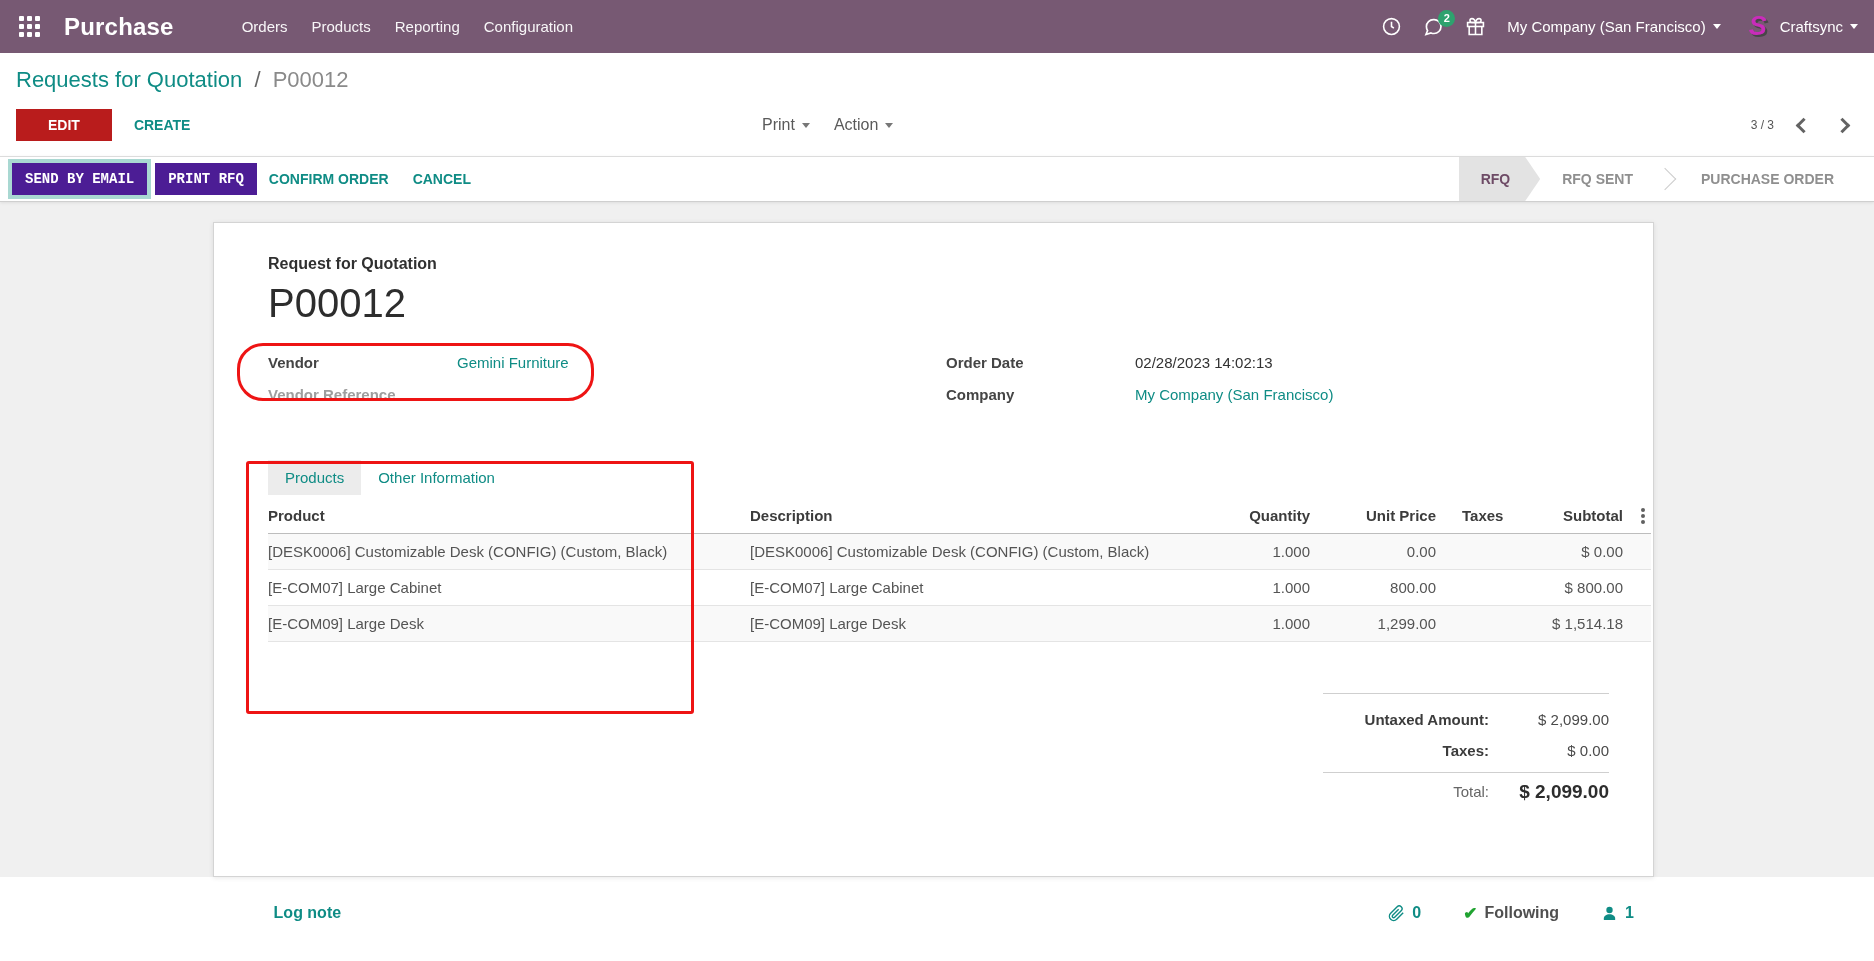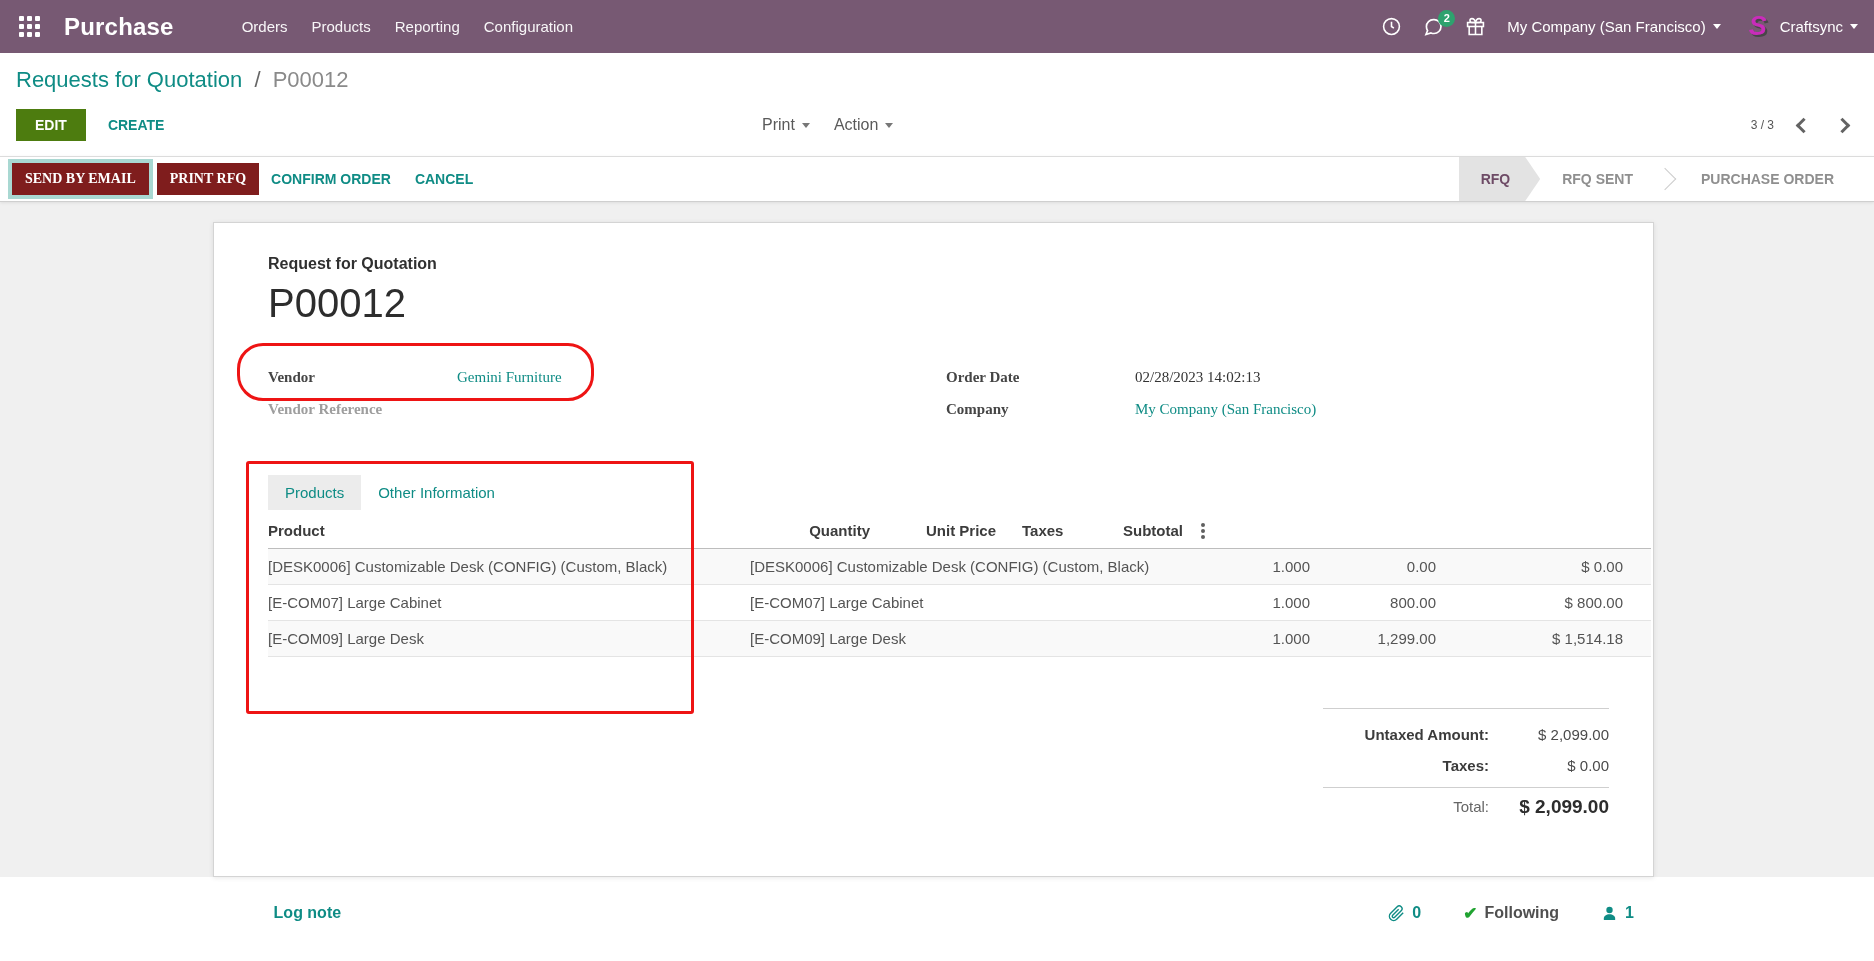--- a/index.html
+++ b/index.html
@@ -22,52 +22,52 @@
   .caret { width:0; height:0; border-left:4px solid transparent; border-right:4px solid transparent; border-top:5px solid currentColor; display:inline-block; }
   .avatar { width:30px; height:30px; display:flex; align-items:center; justify-content:center; font-size:27px; font-weight:bold; color:#c92cba; text-shadow:2px 2px 0 #474747; font-style:italic; }
 
   
   .control-panel { background:#fff; padding:14px 16px 0 16px; }
   .breadcrumb { font-size:22px; }
   .breadcrumb .bc-link { color:#0f8c85; cursor:pointer; }
   .breadcrumb .bc-sep { color:#666; margin:0 6px; }
   .breadcrumb .bc-current { color:#8a8a8a; }
   .button-row { position:relative; display:flex; align-items:center; margin-top:16px; padding-bottom:15px; }
-  .btn-primary { background:#4d7c0f; color:#fff; border:none; font-size:14px; font-weight:bold; padding:8px 19px; cursor:pointer; font-family:inherit; }
+  .btn-primary { background:#b91c1c; color:#fff; border:none; font-size:14px; font-weight:bold; padding:8px 32px; cursor:pointer; font-family:inherit; }
   .btn-flat { background:none; border:none; color:#0f8c85; font-size:14px; font-weight:bold; padding:8px 14px; margin-left:8px; cursor:pointer; font-family:inherit; }
   .cp-center { position:absolute; left:746px; display:flex; gap:24px; }
   .dropdown-toggle { background:none; border:none; color:#5a5a5a; font-size:16px; cursor:pointer; display:flex; align-items:center; gap:7px; font-family:inherit; }
   .dropdown-toggle .caret { color:#777; }
   .cp-right { margin-left:auto; display:flex; align-items:center; gap:20px; padding-right:6px; }
   .pager-val { font-size:12px; color:#555; }
   .pager-btn { background:none; border:none; cursor:pointer; padding:4px; display:flex; }
   .chv { width:11px; height:11px; display:inline-block; }
   .chv.left { border-left:3px solid #636363; border-bottom:3px solid #636363; transform:rotate(45deg); }
   .chv.right { border-right:3px solid #636363; border-bottom:3px solid #636363; transform:rotate(-45deg); }
 
   
   .statusbar { height:46px; background:#fff; border-top:1px solid #dcdcdc; border-bottom:1px solid #cfcfcf; box-shadow:0 1px 3px rgba(0,0,0,.08); display:flex; align-items:center; padding-left:12px; position:relative; z-index:2; }
   .sb-buttons { display:flex; align-items:center; }
-  .btn-status { background:#7f1d1d; color:#fff; border:none; font-size:14px; font-weight:bold; padding:8px 13px; cursor:pointer; font-family:Liberation Serif, serif; }
+  .btn-status { background:#4c1d95; color:#fff; border:none; font-size:14px; font-weight:bold; padding:8px 13px; cursor:pointer; font-family:Liberation Mono, monospace; }
   .btn-status.highlight { box-shadow:0 0 0 4px #a9d8d2; }
   .btn-status + .btn-status { margin-left:8px; }
   .btn-status-flat { background:none; border:none; color:#0f8c85; font-size:14px; font-weight:bold; padding:8px 12px; cursor:pointer; font-family:inherit; }
   .sb-buttons .btn-status-flat:first-of-type { margin-left:14px; }
   .status-steps { margin-left:auto; display:flex; align-items:stretch; height:100%; padding-right:18px; }
   .step { display:flex; align-items:center; font-size:14px; font-weight:bold; color:#8f8f8f; padding:0 22px; cursor:pointer; }
   .step.active { background:#e3e3e3; color:#6e4b66; clip-path:polygon(0 0, calc(100% - 15px) 0, 100% 50%, calc(100% - 15px) 100%, 0 100%); padding:0 30px 0 22px; }
   .step-sep { width:24px; position:relative; }
   .step-sep::before { content:''; position:absolute; top:50%; left:2px; width:15px; height:15px; border-top:1px solid #ccc; border-right:1px solid #ccc; transform:translateY(-50%) rotate(45deg); }
 
   
   .content { position:relative; height:675px; background:#f0f0f0; }
   .sheet { position:absolute; left:213px; top:20px; width:1441px; height:655px; background:#fff; border:1px solid #d4d4d4; box-shadow:0 1px 5px rgba(0,0,0,.09); padding:32px 20px 0 54px; }
   .doc-type { font-size:16px; font-weight:bold; color:#303030; }
   .doc-name { font-size:40px; font-weight:400; color:#2d2d2d; margin-top:8px; }
-  .fields-grid { display:flex; margin-top:35px;font-family:Liberation Serif, serif; }
+  .fields-grid { display:flex; margin-top:20px; }
   .field-col { width:620px; }
   .field-col.right { margin-left:58px; width:620px; }
   .field-row { display:flex; align-items:center; height:32px; font-size:15px; }
   .field-label { width:189px; font-weight:bold; color:#454545; }
   .field-label.muted { color:#9e9e9e; }
   .field-value { color:#333; }
   .field-value.link { color:#0f8c85; cursor:pointer; }
 
   .tabs { display:flex; margin-top:50px; }
   .tab { font-size:15px; color:#0f8c85; padding:9px 17px; cursor:pointer; }
@@ -246,20 +246,21 @@
       </div>
 
       <div class="tabs">
         <div class="tab active">Products</div>
         <div class="tab">Other Information</div>
       </div>
 
       <div class="otable">
         <div class="trow thead">
           <div class="cell c-product">Product</div>
+          <div class="cell c-desc">Description</div>
           <div class="cell c-qty">Quantity</div>
           <div class="cell c-price">Unit Price</div>
           <div class="cell c-taxes">Taxes</div>
           <div class="cell c-subtotal">Subtotal</div>
           <div class="cell c-gear">
               <span class="dots-v"></span>
             </div>
         </div>
         <div class="tbody">
           <div class="trow">

